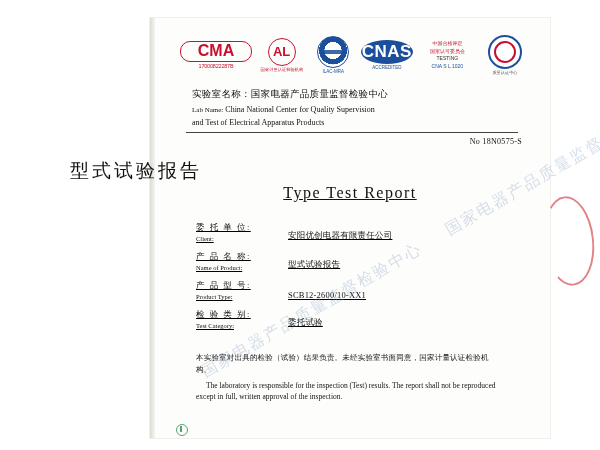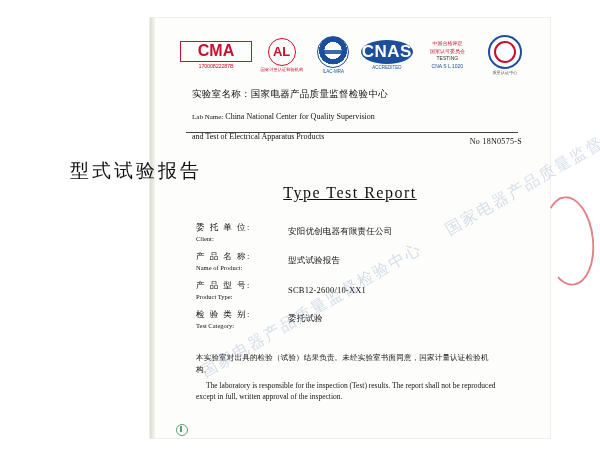--- a/index.html
+++ b/index.html
@@ -58,21 +58,21 @@
   
   .logo-cma {
     width: 72px;
   }
   .cma-main {
     color: #c8102e;
     font-weight: bold;
     font-size: 16px;
     letter-spacing: 0px;
     border: 1.5px solid #c8102e;
-    border-radius: 0;
+    border-radius: 10px;
     padding: 1px 0 2px 0;
     display: block;
   }
   .cma-num {
     color: #c8102e;
     font-size: 5.5px;
     letter-spacing: -0.2px;
     display: block;
     margin-top: 2px;
   }
@@ -205,21 +205,21 @@
   }
   #lab-block .cn {
     font-size: 9.5px;
     color: #111;
     letter-spacing: 0.3px;
     white-space: nowrap;
   }
   #lab-block .en1, #lab-block .en2 {
     font-size: 8px;
     color: #111;
-    margin-top: 11px;
+    margin-top: 4px;
   }
   #lab-block .en-label {
     font-size: 7px;
   }
   #rule {
     position: absolute;
     left: 186px;
     top: 132px;
     width: 332px;
     border-top: 1px solid #444;
@@ -260,22 +260,23 @@
   }
   
   #fields {
     position: absolute;
     left: 196px;
     top: 222px;
     width: 300px;
   }
   .field-row {
     display: flex;
-    align-items: center;
+    align-items: flex-end;
     margin-bottom: 9px;
+    text-decoration: underline;
   }
   .field-label {
     width: 92px;
     flex: none;
   }
   .field-label .cn {
     font-size: 8.5px;
     color: #111;
     letter-spacing: 1.5px;
     white-space: nowrap;

